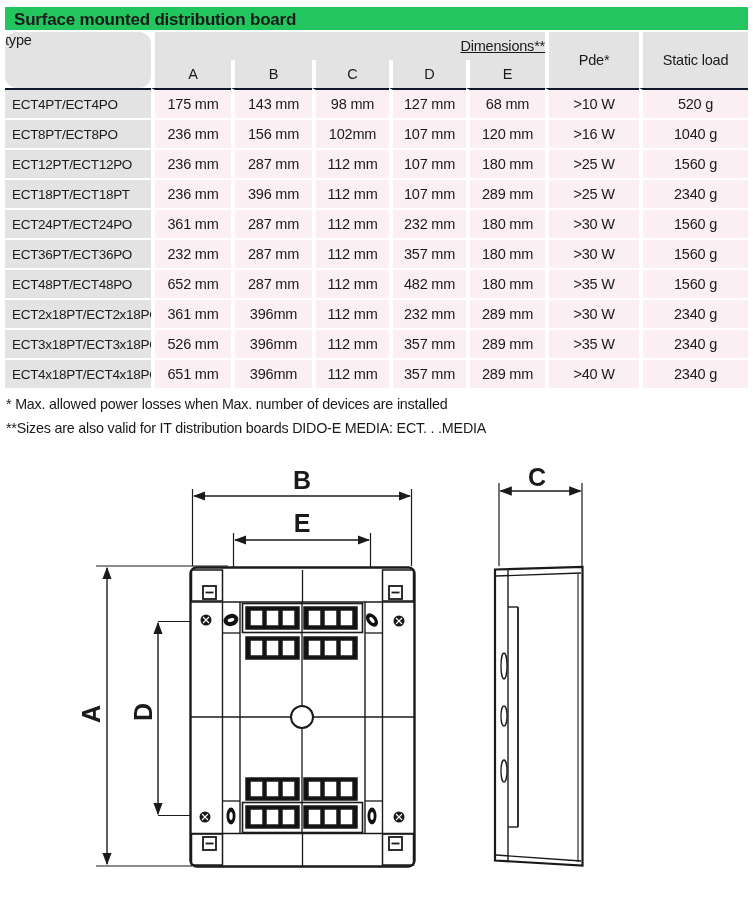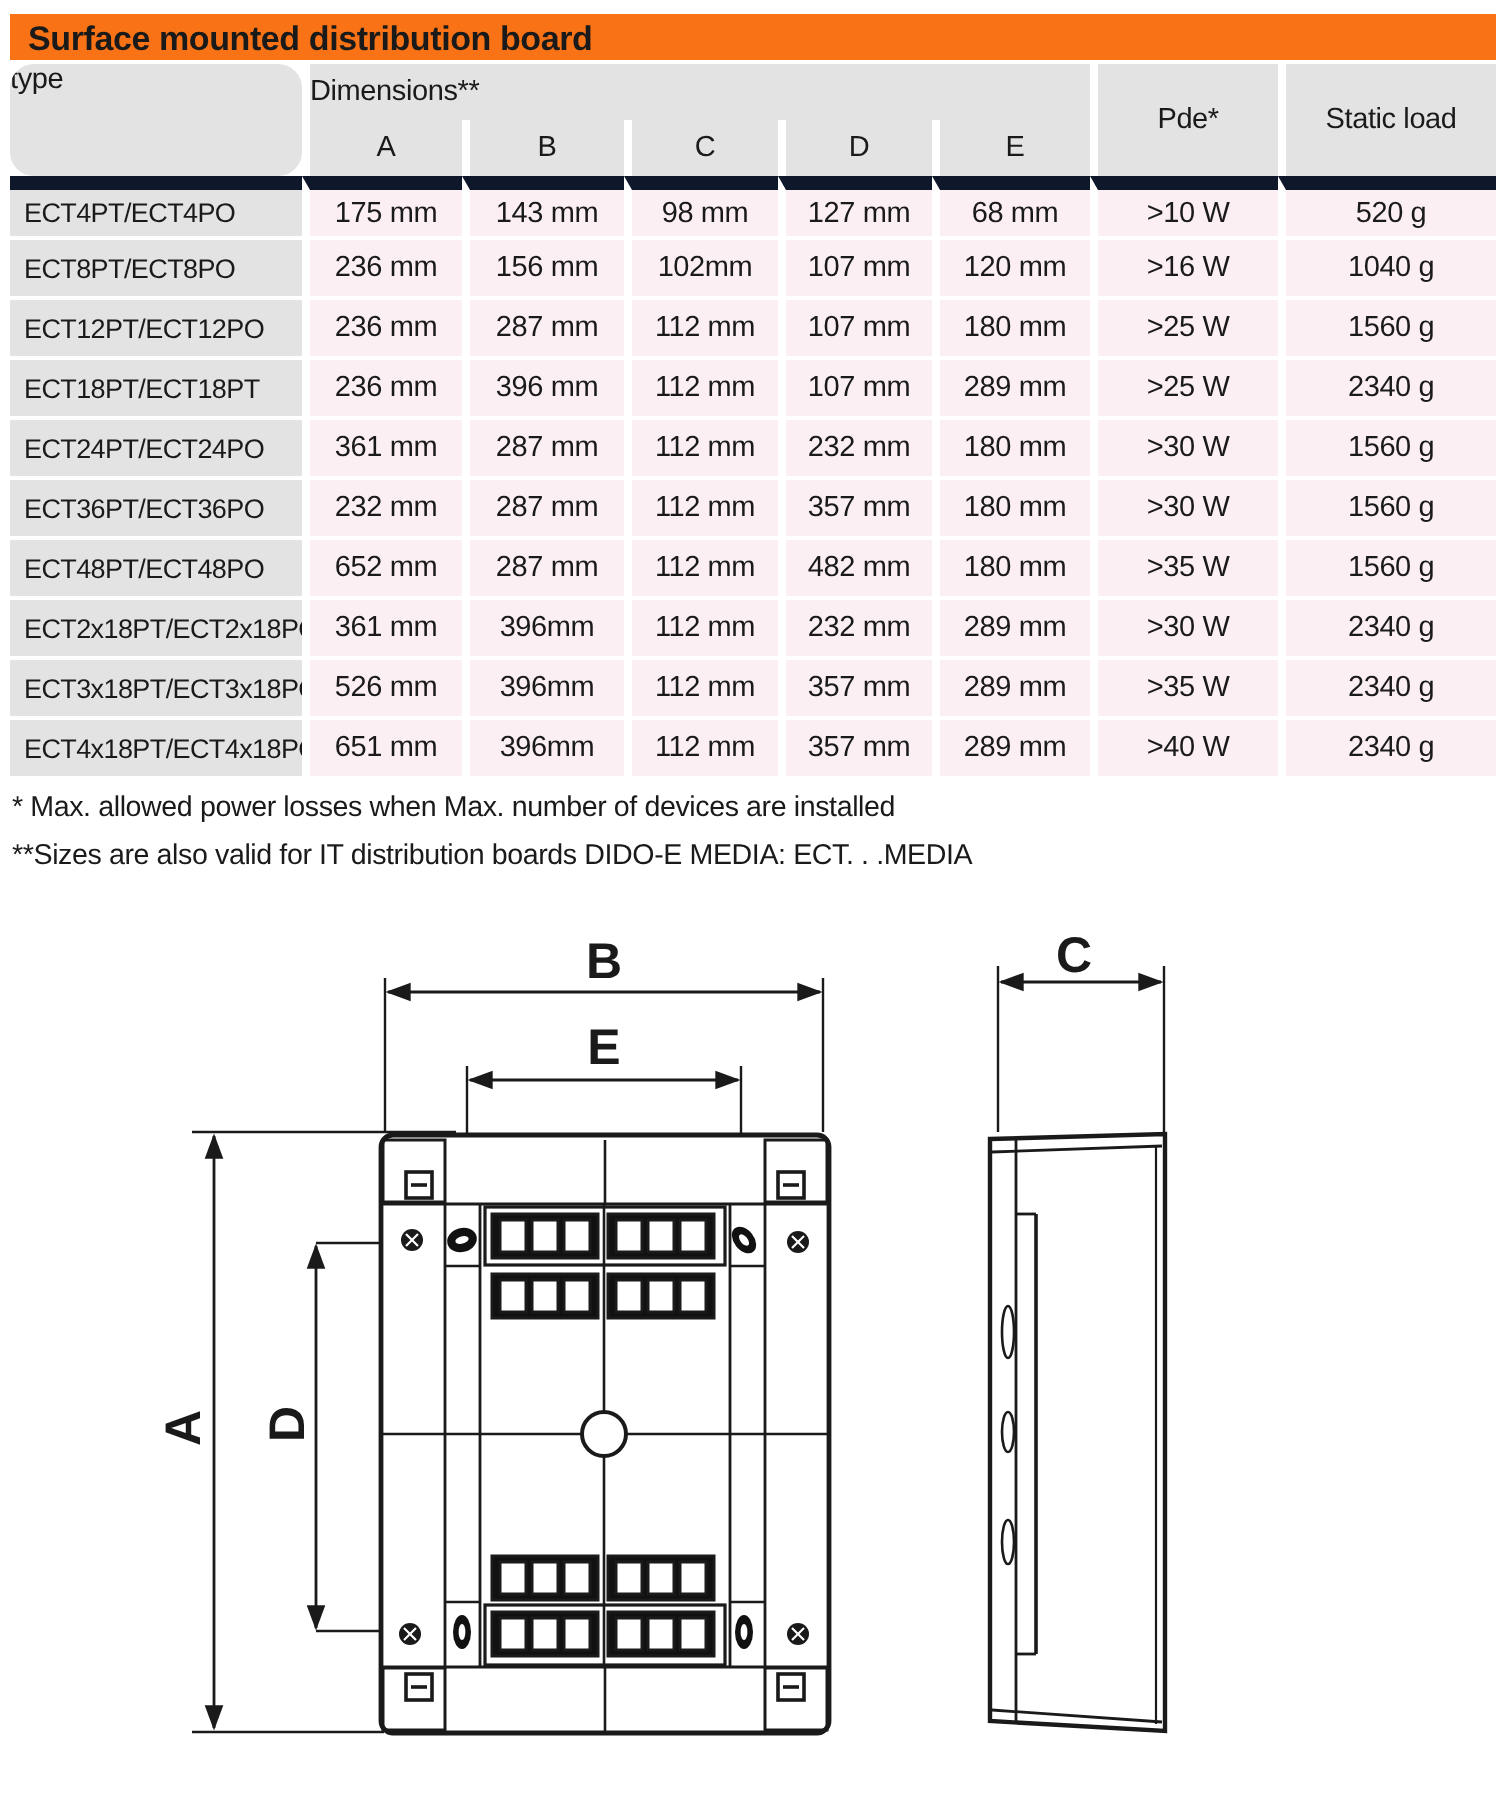--- a/index.html
+++ b/index.html
@@ -1,34 +1,34 @@
 <!DOCTYPE html>
 <html><head>
 <meta charset="utf-8">
 <style>
   html,body{margin:0;padding:0;background:#fff;}
   .page{position:relative;width:753px;height:901px;background:#fff;overflow:hidden;
         font-family:"Liberation Sans",sans-serif;color:#1a1a1a;}
   
-  .title-bar{position:absolute;left:5px;top:7px;width:743px;height:23px;background:#f97316;
+  .title-bar{position:absolute;left:5px;top:7px;width:743px;height:23px;background:#22c55e;
              box-sizing:border-box;padding:3px 0 0 9px;font-size:17px;font-weight:bold;
              letter-spacing:-0.2px;}
   
   table.spec{position:absolute;left:5px;top:32px;width:743px;border-collapse:separate;
              border-spacing:0;table-layout:fixed;font-size:14.5px;letter-spacing:-0.2px;}
   table.spec th,table.spec td{box-sizing:border-box;padding:0;font-weight:normal;overflow:hidden;white-space:nowrap;}
   thead th{background:#e3e3e3;}
   .th-type{text-align:left;vertical-align:top;padding:6px 0 0 7px;height:28px;border-radius:12px;}
-  .th-dim{text-align:left;vertical-align:middle;height:28px;}
+  .th-dim{text-align:right;vertical-align:middle;height:28px;text-decoration:underline;}
   .th-sub{text-align:center;vertical-align:middle;height:28px;}
   .th-mid{text-align:center;vertical-align:middle;margin-left:32px;}
   .gapL{border-left:4px solid #fff;}
   tbody td{background:#fbeff4;text-align:center;height:30px;vertical-align:middle;border-top:2px solid #fff;}
   tbody td.td-type{background:#e3e3e3;text-align:left;padding-left:7px;font-size:13.5px;letter-spacing:-0.3px;}
-  tbody tr:first-child td{border-top:7px solid #0f172a;}
+  tbody tr:first-child td{border-top:2px solid #0f172a;}
   
   .footnote{position:absolute;left:6px;font-size:14.3px;letter-spacing:-0.2px;}
   .fn1{top:396px;}
   .fn2{top:420px;}
   
   .diagram-wrap{position:absolute;left:0;top:455px;width:753px;height:446px;}
   svg text{font-family:"Liberation Sans",sans-serif;font-weight:bold;font-size:25px;fill:#1a1a1a;}
 </style>
 </head>
 <body>

